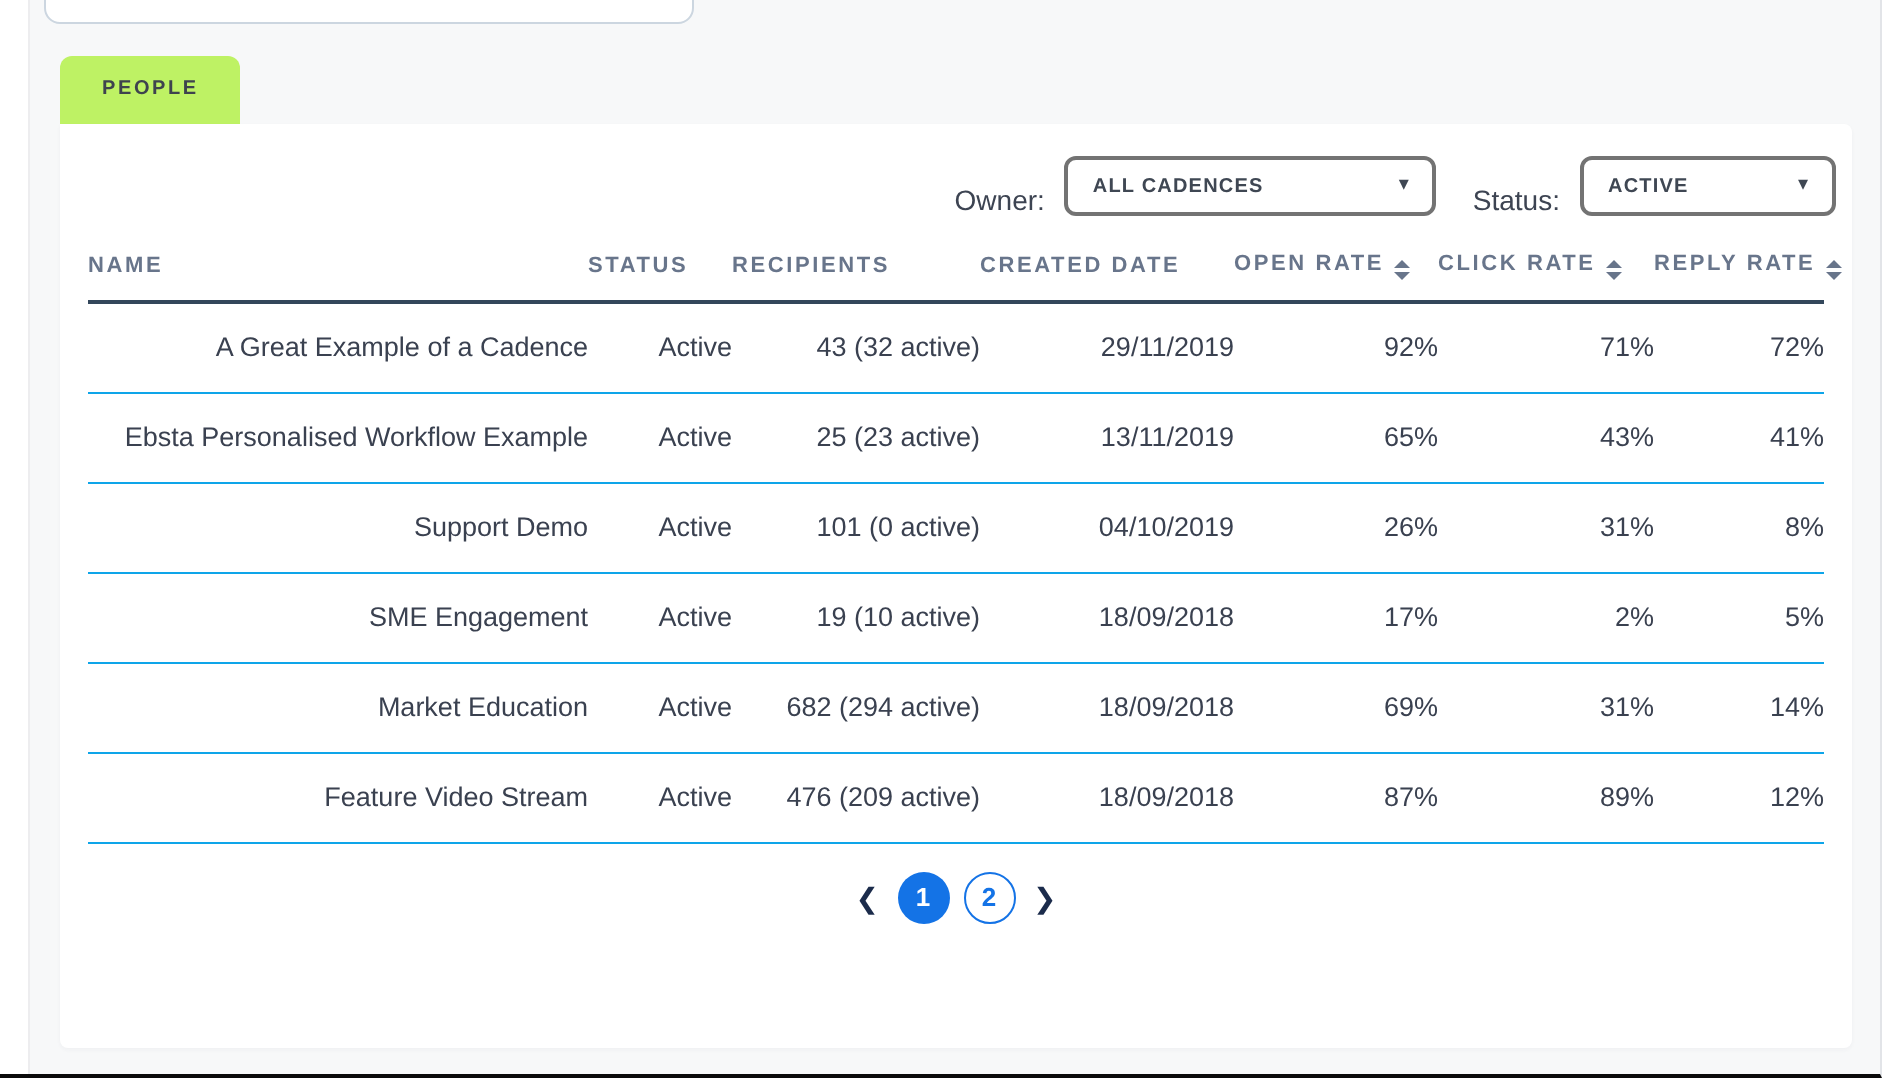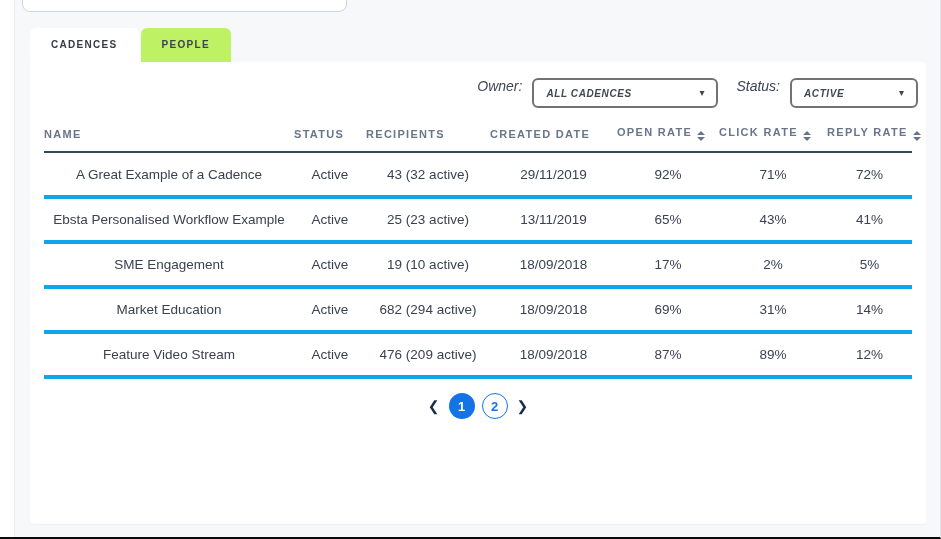--- a/index.html
+++ b/index.html
@@ -49,24 +49,23 @@
   
   .card {
     position: absolute; left: 30px; top: 62px;
     width: 896px; height: 462px;
     background: #ffffff;
     border-radius: 0 4px 4px 4px;
     box-shadow: 0 1px 2px rgba(40,50,70,0.04);
   }
   
   .filters {
-    display: flex; justify-content: flex-end; align-items: flex-start;
+    display: flex; justify-content: flex-end; align-items: flex-end;
     padding: 16px 8px 12px 0;
     gap: 10px;
-    font-style: italic;
   }
   .filter-label {
     font-size: 14px; color: #3d4452;
   }
   .dropdown {
     height: 30px;
     border: 2px solid #737373;
     border-radius: 6px;
     background: #ffffff;
     display: flex; align-items: center; justify-content: space-between;
@@ -96,25 +95,25 @@
   th {
     text-align: left;
     font-size: 11px; font-weight: 700;
     letter-spacing: 1.3px;
     color: #68758b;
     padding: 6px 0 10px 0;
     border-bottom: 2px solid #33475b;
     white-space: nowrap;
   }
   td {
-    text-align: center;
+    text-align: right;
     font-size: 13.5px;
     color: #3a4150;
     height: 45px;
-    border-bottom: 4px solid #0ea5e9;
+    border-bottom: 1px solid #0ea5e9;
     white-space: nowrap;
     overflow: hidden;
   }
   .sort {
     display: inline-flex; flex-direction: column; align-items: center;
     gap: 2px; margin-left: 5px; vertical-align: 1px;
     cursor: pointer;
   }
   .tri-up {
     width: 0; height: 0;
@@ -148,21 +147,20 @@
 </style>
 </head>
 <body>
 
 <div class="page">
   <div class="left-strip"></div>
 
   <div class="search-box"></div>
 
   <div class="tabs">
-    <div class="tab active">CADENCES</div>
     <div class="tab">PEOPLE</div>
   </div>
 
   <div class="card">
 
     <div class="filters">
       <span class="filter-label">Owner:</span>
       <div class="dropdown owner">
         <span class="dropdown-value">ALL CADENCES</span>
         <span class="caret">▾</span>
@@ -217,20 +215,29 @@
         <tr>
           <td>Ebsta Personalised Workflow Example</td>
           <td>Active</td>
           <td>25 (23 active)</td>
           <td>13/11/2019</td>
           <td>65%</td>
           <td>43%</td>
           <td>41%</td>
         </tr>
         <tr>
+          <td>Support Demo</td>
+          <td>Active</td>
+          <td>101 (0 active)</td>
+          <td>04/10/2019</td>
+          <td>26%</td>
+          <td>31%</td>
+          <td>8%</td>
+        </tr>
+        <tr>
           <td>SME Engagement</td>
           <td>Active</td>
           <td>19 (10 active)</td>
           <td>18/09/2018</td>
           <td>17%</td>
           <td>2%</td>
           <td>5%</td>
         </tr>
         <tr>
           <td>Market Education</td>

